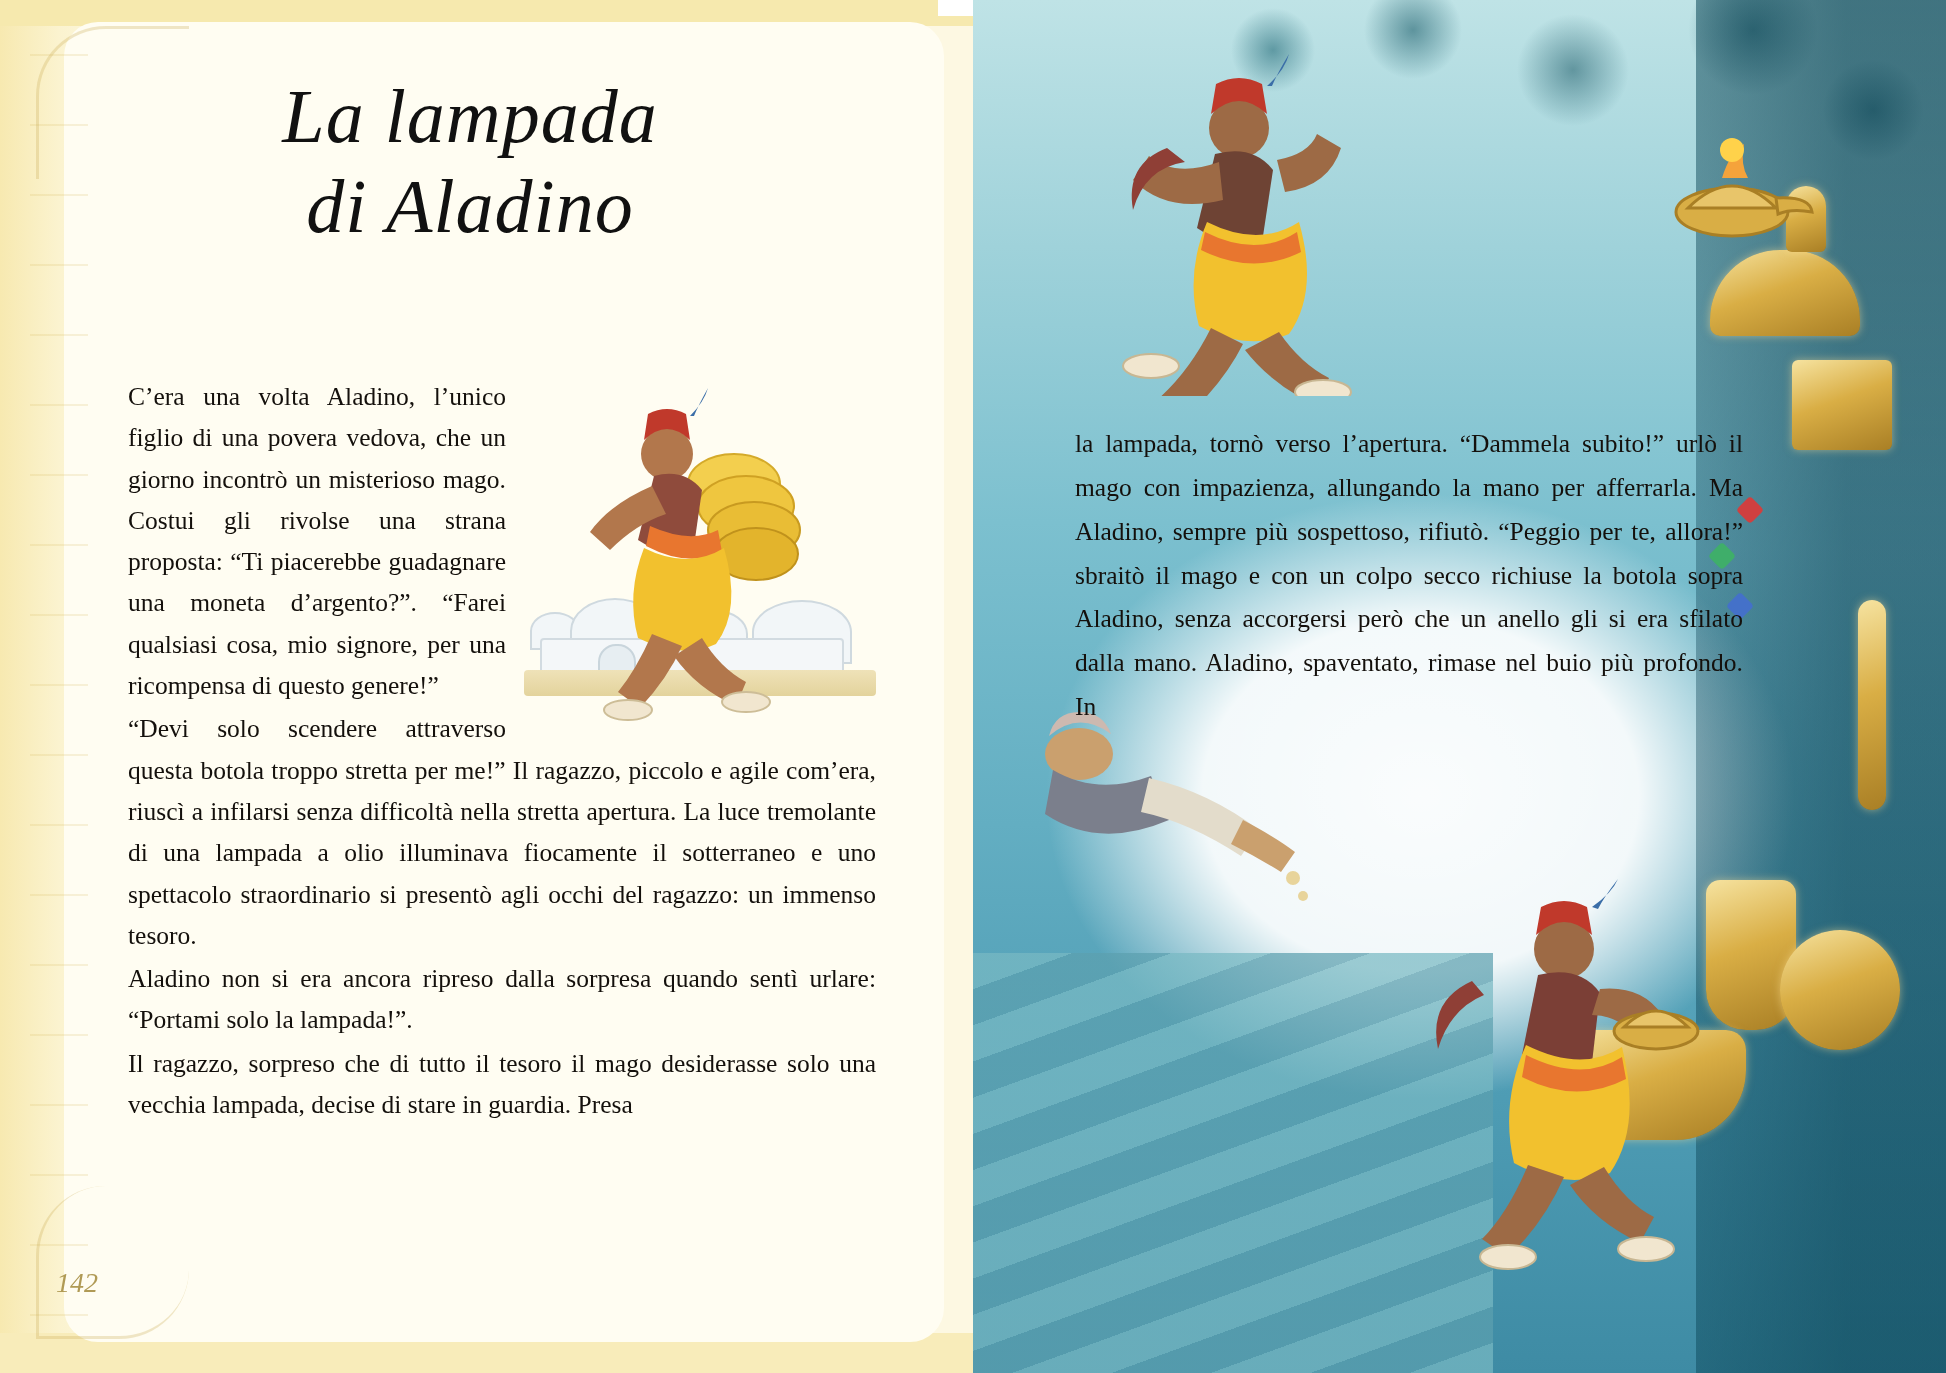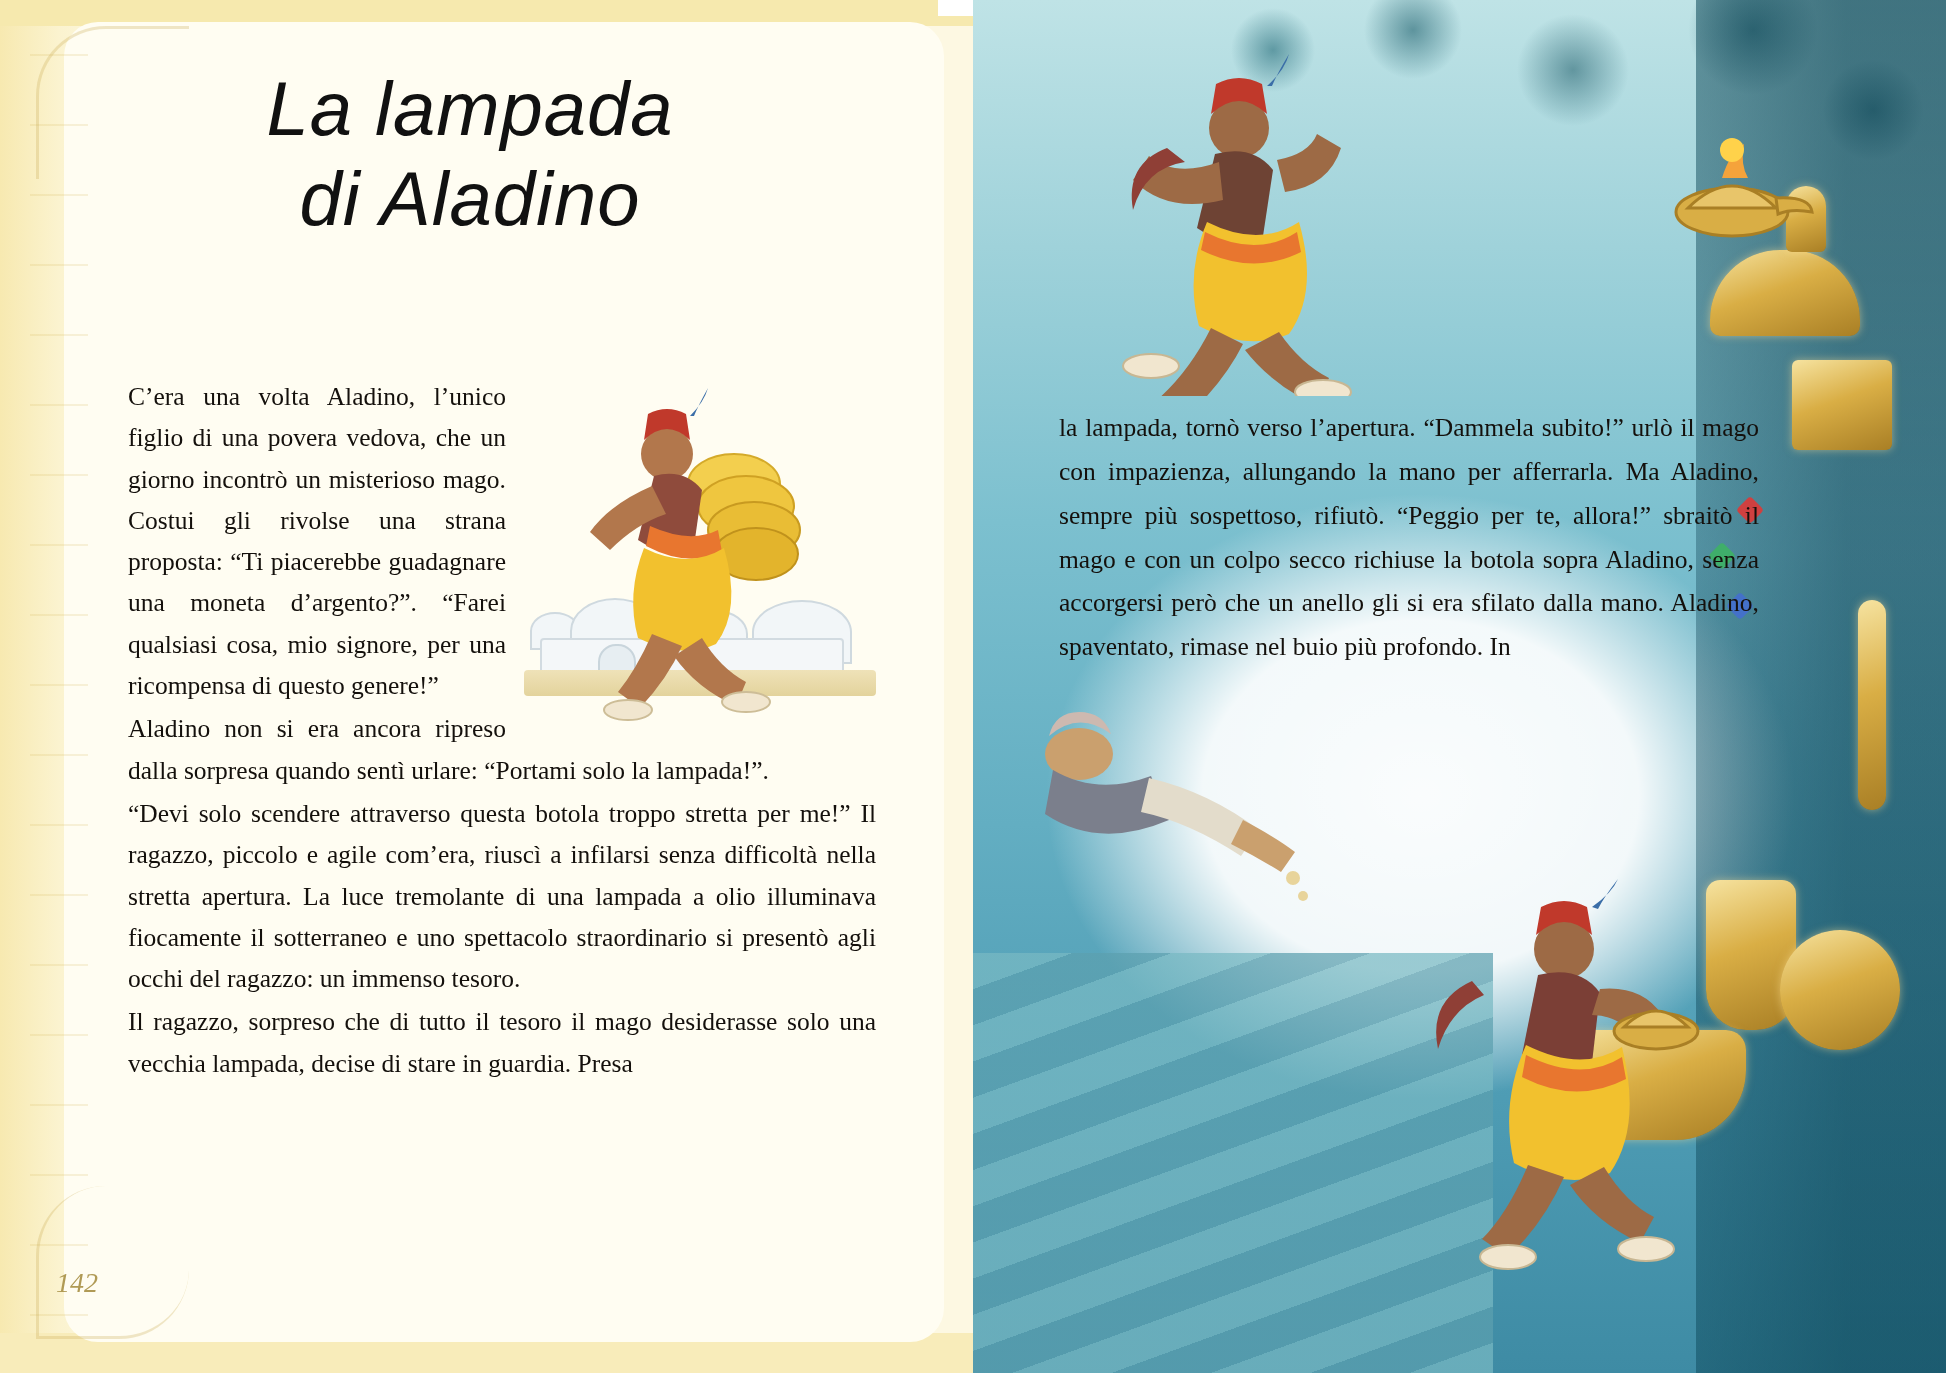--- a/index.html
+++ b/index.html
@@ -90,23 +90,23 @@
     border: 3px solid rgba(205,176,90,0.55);
     border-radius: 70px 0 70px 0;
     opacity: .55;
   }
   .orn-tl { left: 36px; top: 26px; border-right: none; border-bottom: none; }
   .orn-bl { left: 36px; bottom: 34px; border-right: none; border-top: none; border-radius: 70px 0 70px 0; }
 
   .title {
     position: absolute;
     left: 120px;
-    top: 64px;
+    top: 72px;
     width: 700px;
-    font-family: Liberation Sans, sans-serif;
+    font-family: Liberation Serif, serif;
     font-style: italic;
     font-size: 76px;
     line-height: 1.18;
     color: #111;
     text-align: center;
     letter-spacing: 1px;
   }
   .title .line2 { display: block; }
 
   .body-col {
@@ -220,21 +220,21 @@
   .rp-text {
     position: absolute;
     left: 86px;
     top: 406px;
     width: 700px;
     font-size: 25.5px;
     line-height: 1.72;
     color: #14100c;
     text-align: justify;
   }
-  .rp-text p { margin: 0; }
+  .rp-text p { margin: 16px; }
   .rp-text .center-tail { text-align: center; }
 
   .fig {
     position: absolute;
     pointer-events: none;
   }
 </style>
 </head>
 <body>
 
@@ -294,22 +294,22 @@
 
             <path d="M128 120 q-42 18 -62 46 l20 18 q26 -26 56 -36 z" fill="#b2774c"></path>
 
             <ellipse cx="104" cy="344" rx="24" ry="10" fill="#f1e6cf" stroke="#cdbd97" stroke-width="2"></ellipse>
             <ellipse cx="222" cy="336" rx="24" ry="10" fill="#f1e6cf" stroke="#cdbd97" stroke-width="2"></ellipse>
           </svg>
         </div>
       </div>
 
       <p>C’era una volta Aladino, l’unico figlio di una povera vedova, che un giorno incontrò un misterioso mago. Costui gli rivolse una strana proposta: “Ti piacerebbe guadagnare una moneta d’argento?”. “Farei qualsiasi cosa, mio signore, per una ricompensa di questo genere!”</p>
+      <p>“Devi solo scendere attraverso questa botola troppo stretta per me!” Il ragazzo, piccolo e agile com’era, riuscì a infilarsi senza difficoltà nella stretta apertura. La luce tremolante di una lampada a olio illuminava fiocamente il sotterraneo e uno spettacolo straordinario si presentò agli occhi del ragazzo: un immenso tesoro.</p>
       <p>Aladino non si era ancora ripreso dalla sorpresa quando sentì urlare: “Portami solo la lampada!”.</p>
-      <p>“Devi solo scendere attraverso questa botola troppo stretta per me!” Il ragazzo, piccolo e agile com’era, riuscì a infilarsi senza difficoltà nella stretta apertura. La luce tremolante di una lampada a olio illuminava fiocamente il sotterraneo e uno spettacolo straordinario si presentò agli occhi del ragazzo: un immenso tesoro.</p>
       <p>Il ragazzo, sorpreso che di tutto il tesoro il mago desiderasse solo una vecchia lampada, decise di stare in guardia. Presa</p>
     </div>
 
     <div class="page-number">142</div>
   </div>
 
   <div class="right-page">
     <div class="rp-art"></div>
     <div class="rp-foliage"></div>
     <div class="stairs"></div>

